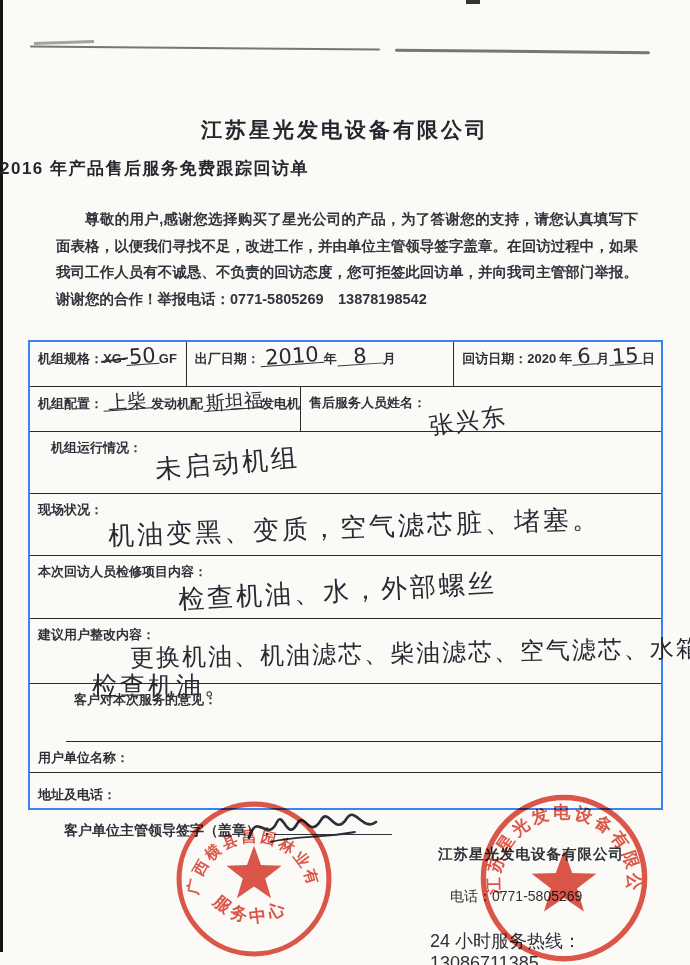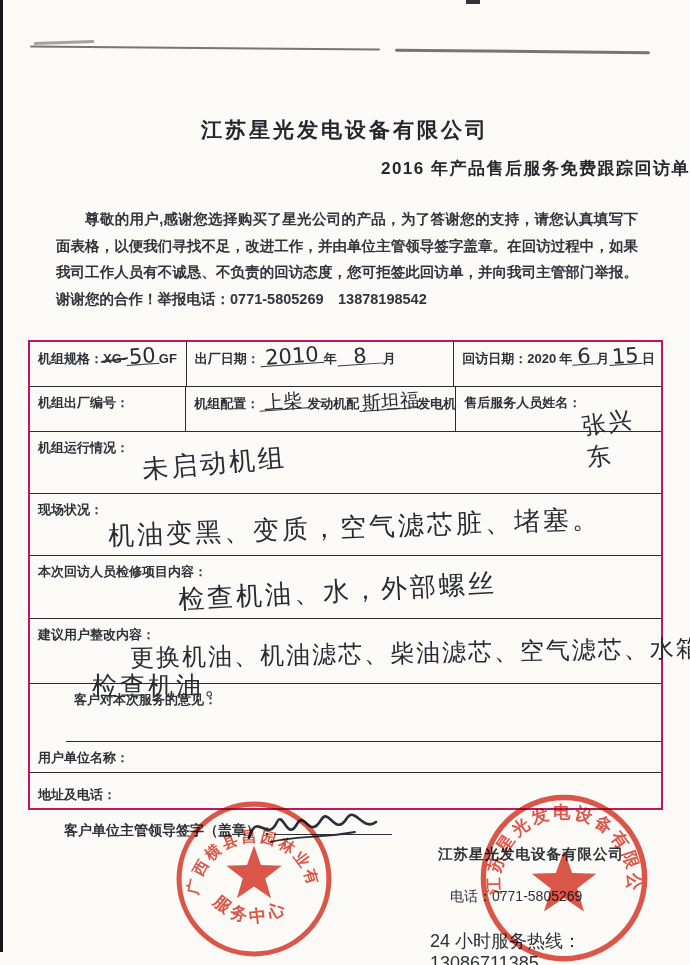--- a/index.html
+++ b/index.html
@@ -12,34 +12,34 @@
   
   .scan-edge-left{position:absolute;left:0;top:0;width:3px;height:952px;background:#151515;}
   .scan-line{position:absolute;background:#4a4a4a;height:2px;opacity:.75;border-radius:2px;}
   .scan-line.l1{left:30px;top:47px;width:350px;transform:rotate(.5deg);}
   .scan-line.l2{left:395px;top:50px;width:255px;transform:rotate(.6deg);height:2.5px;}
   .scan-mark-tl{position:absolute;left:34px;top:41px;width:60px;height:3px;background:#666;opacity:.6;transform:rotate(-2deg);}
   .scan-mark-tr{position:absolute;left:466px;top:0;width:14px;height:4px;background:#333;}
 
   .title{position:absolute;top:116px;left:0;width:100%;text-align:center;
     font-size:21px;font-weight:bold;letter-spacing:3px;color:#23272e;}
-  .subtitle{position:absolute;top:157px;left:0;width:100%;text-align:right;
+  .subtitle{position:absolute;top:157px;left:0;width:100%;text-align:left;
     font-size:17px;font-weight:bold;letter-spacing:1.5px;color:#23272e;}
   .intro{position:absolute;top:206px;left:56px;width:582px;
     font-size:14.5px;line-height:26.5px;text-align:justify;text-indent:2em;
     font-weight:600;color:#30343b;}
 
   
-  .form-table{position:absolute;left:28px;top:340px;width:635px;border:2px solid #be185d;box-sizing:border-box;}
+  .form-table{position:absolute;left:28px;top:340px;width:635px;border:2px solid #3b82f6;box-sizing:border-box;}
   .t-row{position:relative;display:flex;border-bottom:1.5px solid #2b2b2b;box-sizing:border-box;overflow:visible;}
   .t-row:last-child{border-bottom:none;}
   .t-cell{position:relative;box-sizing:border-box;padding:6px 6px 2px 8px;overflow:visible;}
   .t-cell + .t-cell{border-left:1.5px solid #2b2b2b;}
   .r1{height:45px;}.r2{height:45px;}
-  .r3{height:62px;}.r4{height:62px;}.r5{height:63px;}
+  .r3{height:62px;padding-left:13px;}.r4{height:62px;}.r5{height:63px;}
   .r6{height:65px;}.r7{height:58px;margin-left:36px;}
   .r8{height:31px;justify-content:center;}.r9{height:27px;margin-top:8px;}
   .c1{width:157px;}.c2{width:270px;}.c3{width:208px;}
   .lbl{font-size:13px;font-weight:bold;color:#2d3138;white-space:nowrap;}
   .cellline{display:flex;align-items:baseline;white-space:nowrap;}
 
   
   .hw{font-family:"DejaVu Sans",sans-serif;color:#262a33;font-weight:500;}
   .hw-inline{display:inline-block;font-size:21px;line-height:16px;transform:rotate(-4deg);
     padding:0 3px;min-width:26px;text-align:center;border-bottom:1.5px solid #2f3339;}
@@ -102,23 +102,20 @@
         <span class="lbl" style="margin-left:3px">年</span>
         <span class="hw hw-inline" style="min-width:18px">6</span>
         <span class="lbl">月</span>
         <span class="hw hw-inline" style="min-width:24px">15</span>
         <span class="lbl">日</span>
       </div>
     </div>
   </div>
 
   <div class="t-row r2">
-    <div class="t-cell c1">
-      <span class="lbl">机组出厂编号：</span>
-    </div>
     <div class="t-cell c2">
       <div class="cellline">
         <span class="lbl">机组配置：</span>
         <span class="hw hw-inline" style="font-size:19px;min-width:42px">上柴</span>
         <span class="lbl">发动机配</span>
         <span class="hw hw-inline" style="font-size:19px;min-width:52px">斯坦福</span>
         <span class="lbl">发电机</span>
       </div>
     </div>
     <div class="t-cell c3">

